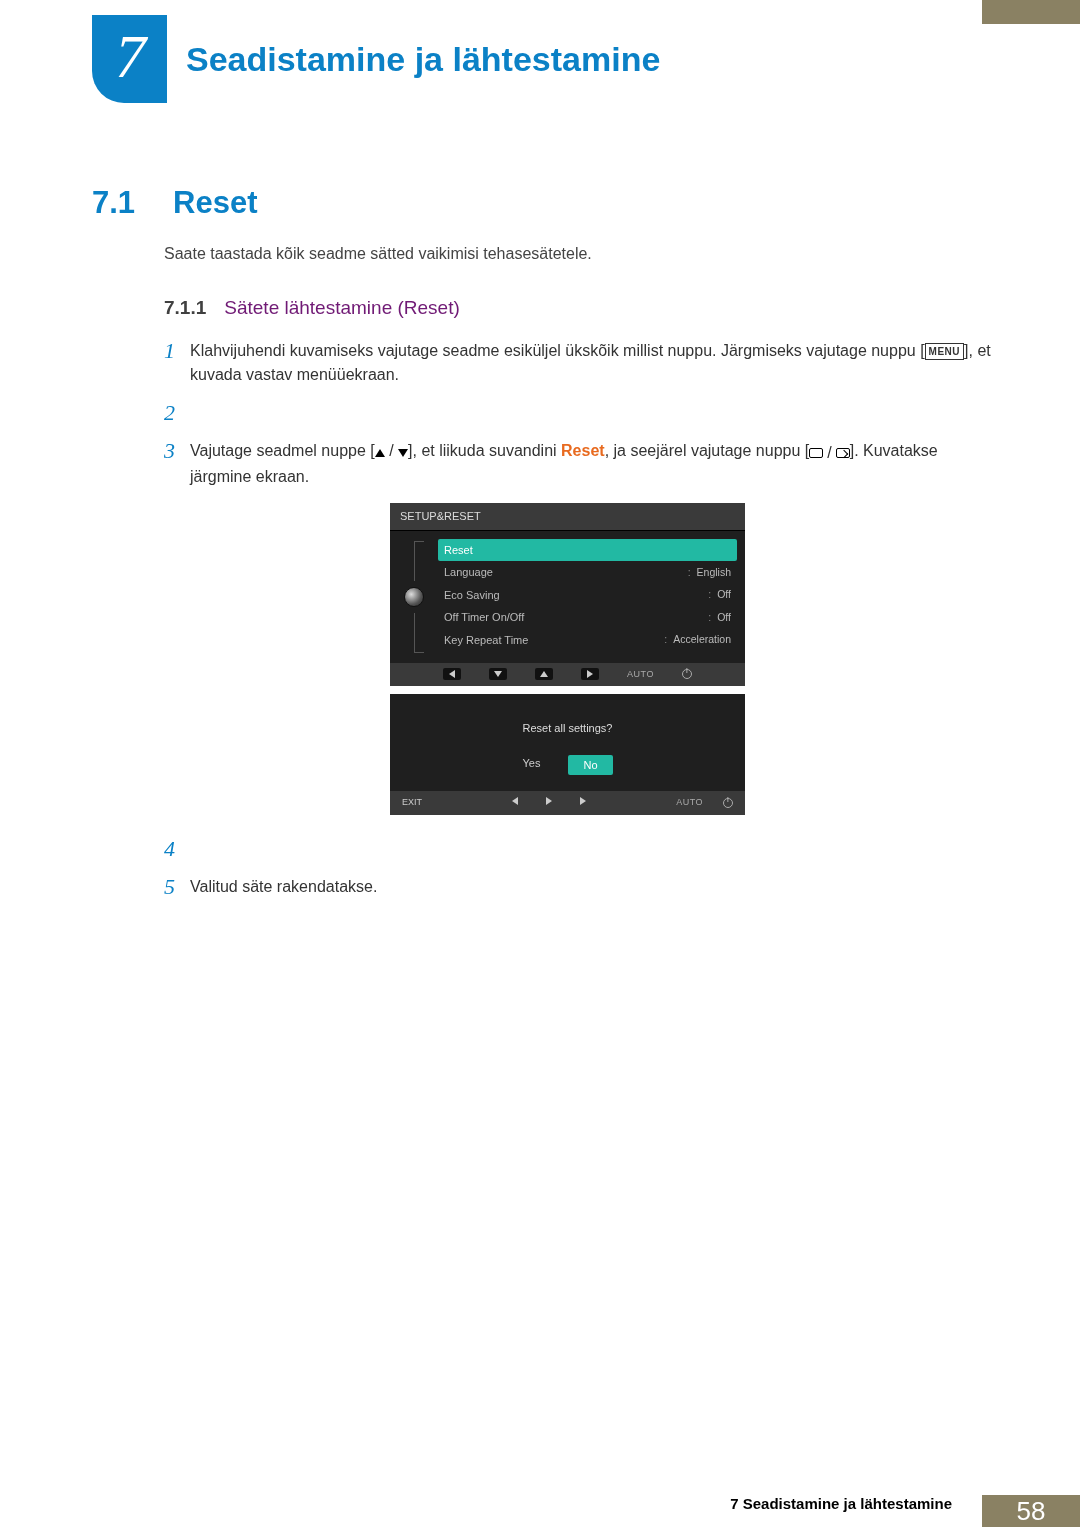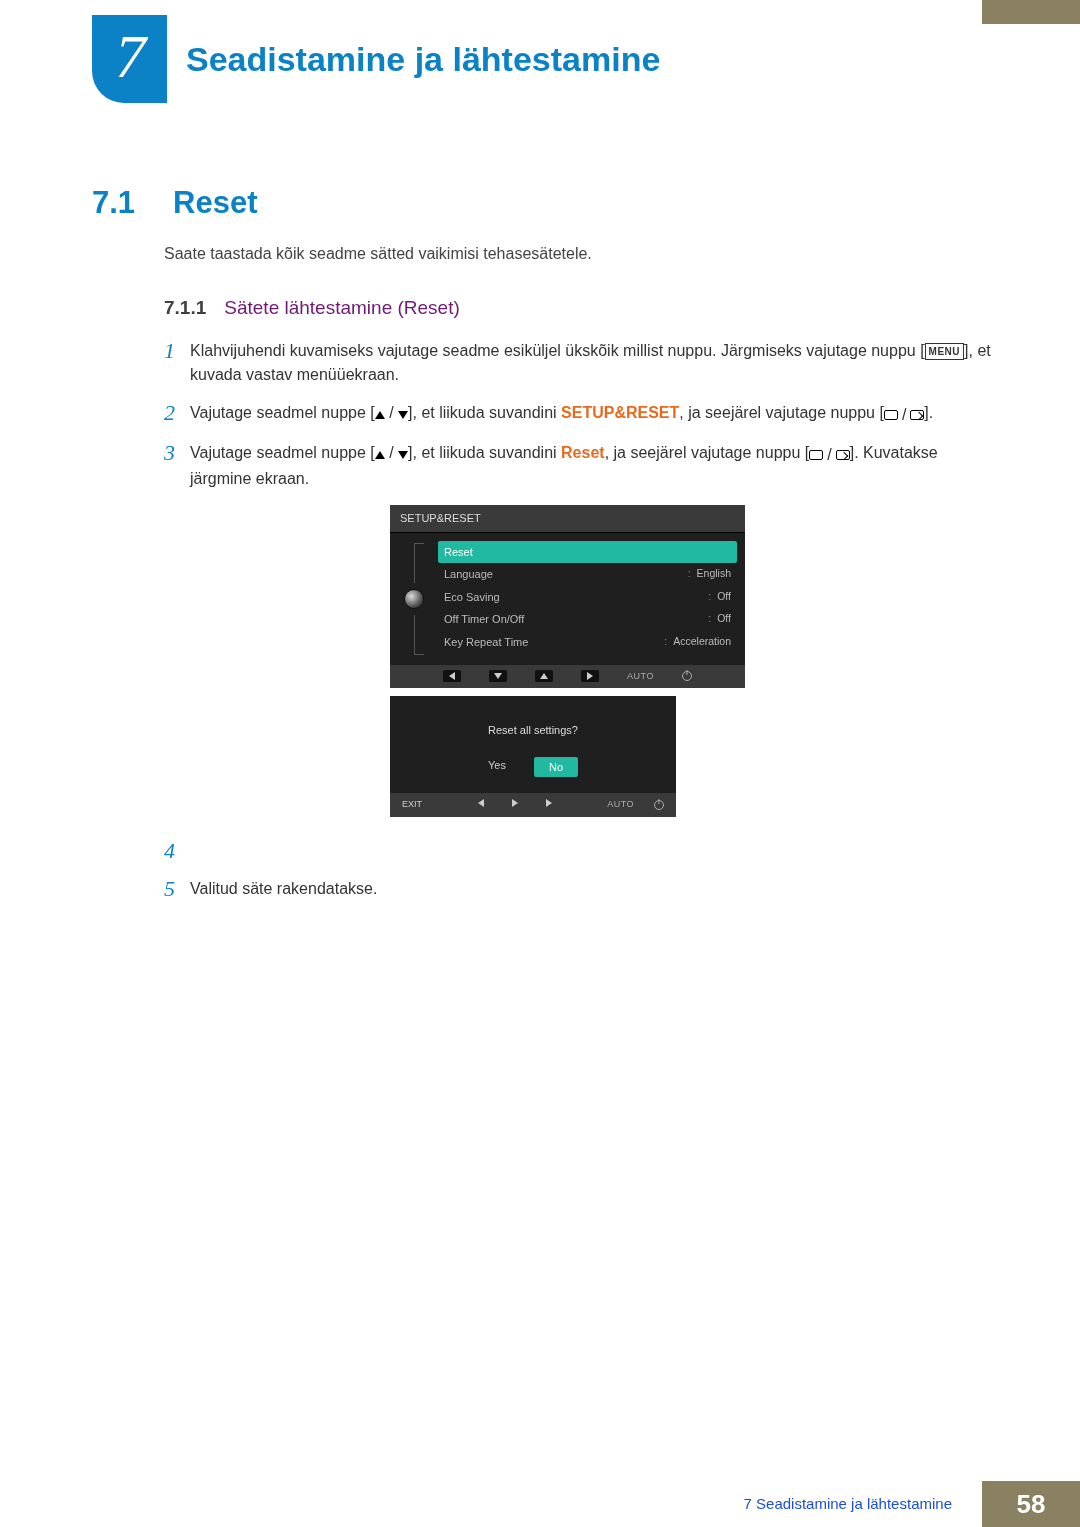--- a/index.html
+++ b/index.html
@@ -230,21 +230,21 @@
   .nav-power {
     width: 10px; height: 10px; border: 1.3px solid #aaa; border-radius: 50%;
     position: relative;
   }
   .nav-power::after {
     content: ""; position: absolute; left: 50%; top: -2px; width: 1.3px; height: 5px; background: #aaa; transform: translateX(-50%);
   }
 
   
   .osd-dialog {
-    width: 286px;
+    width: 355px;
     background: #1f1f1f;
     margin-top: 8px;
     color: #ccc;
   }
   .osd-dialog-body {
     padding: 26px 0 16px 0;
     text-align: center;
   }
   .osd-dialog-q { font-size: 11px; color: #ddd; margin-bottom: 18px; }
   .osd-dialog-opts {
@@ -278,34 +278,34 @@
   .footer {
     position: absolute;
     bottom: 0; left: 0; right: 0;
     height: 44px;
   }
   .footer-text {
     position: absolute;
     right: 128px;
     top: 12px;
     font-size: 15px;
-    color: #1d4ed8;
-    font-weight: 400;
+    color: #000000;
+    font-weight: 700;
   }
   .footer-page {
     position: absolute;
     right: 0; bottom: 0;
-    width: 98px; height: 46px;
+    width: 98px; height: 32px;
     background: #8a8163;
     color: #fff;
     display: flex;
     align-items: center;
     justify-content: center;
     font-size: 26px;
-    font-weight: 700;
+    font-weight: 400;
   }
 </style>
 </head>
 <body>
 
 <div class="top-band"></div>
 
 <div class="chapter-tab">
   <span class="chapter-tab-num">7</span>
 </div>
@@ -327,23 +327,20 @@
 
   <ol class="steps">
     <li>
       <span class="step-num">1</span>
       <span class="step-body">
         <span>Klahvijuhendi kuvamiseks vajutage seadme esiküljel ükskõik millist nuppu. Järgmiseks vajutage nuppu [</span><span class="menu-box">MENU</span><span>], et kuvada vastav menüüekraan.</span>
       </span>
     </li>
     <li>
       <span class="step-num">2</span>
-      <span class="step-body">
-        <span>Vajutage seadmel nuppe [</span><span class="tri-up"></span> / <span class="tri-down"></span><span>], et liikuda suvandini </span><span class="highlight-orange">SETUP&amp;RESET</span><span>, ja seejärel vajutage nuppu [</span><span class="icon-bracket"><span class="icon-src"></span>/<span class="icon-src2"></span></span><span>].</span>
-      </span>
     </li>
     <li>
       <span class="step-num">3</span>
       <span class="step-body">
         <span>Vajutage seadmel nuppe [</span><span class="tri-up"></span> / <span class="tri-down"></span><span>], et liikuda suvandini </span><span class="highlight-orange">Reset</span><span>, ja seejärel vajutage nuppu [</span><span class="icon-bracket"><span class="icon-src"></span>/<span class="icon-src2"></span></span><span>]. Kuvatakse järgmine ekraan.</span>
 
         <div class="osd-wrap">
           <div class="osd">
             <div class="osd-header">SETUP&amp;RESET</div>
             <div class="osd-body" style="position:relative;">

